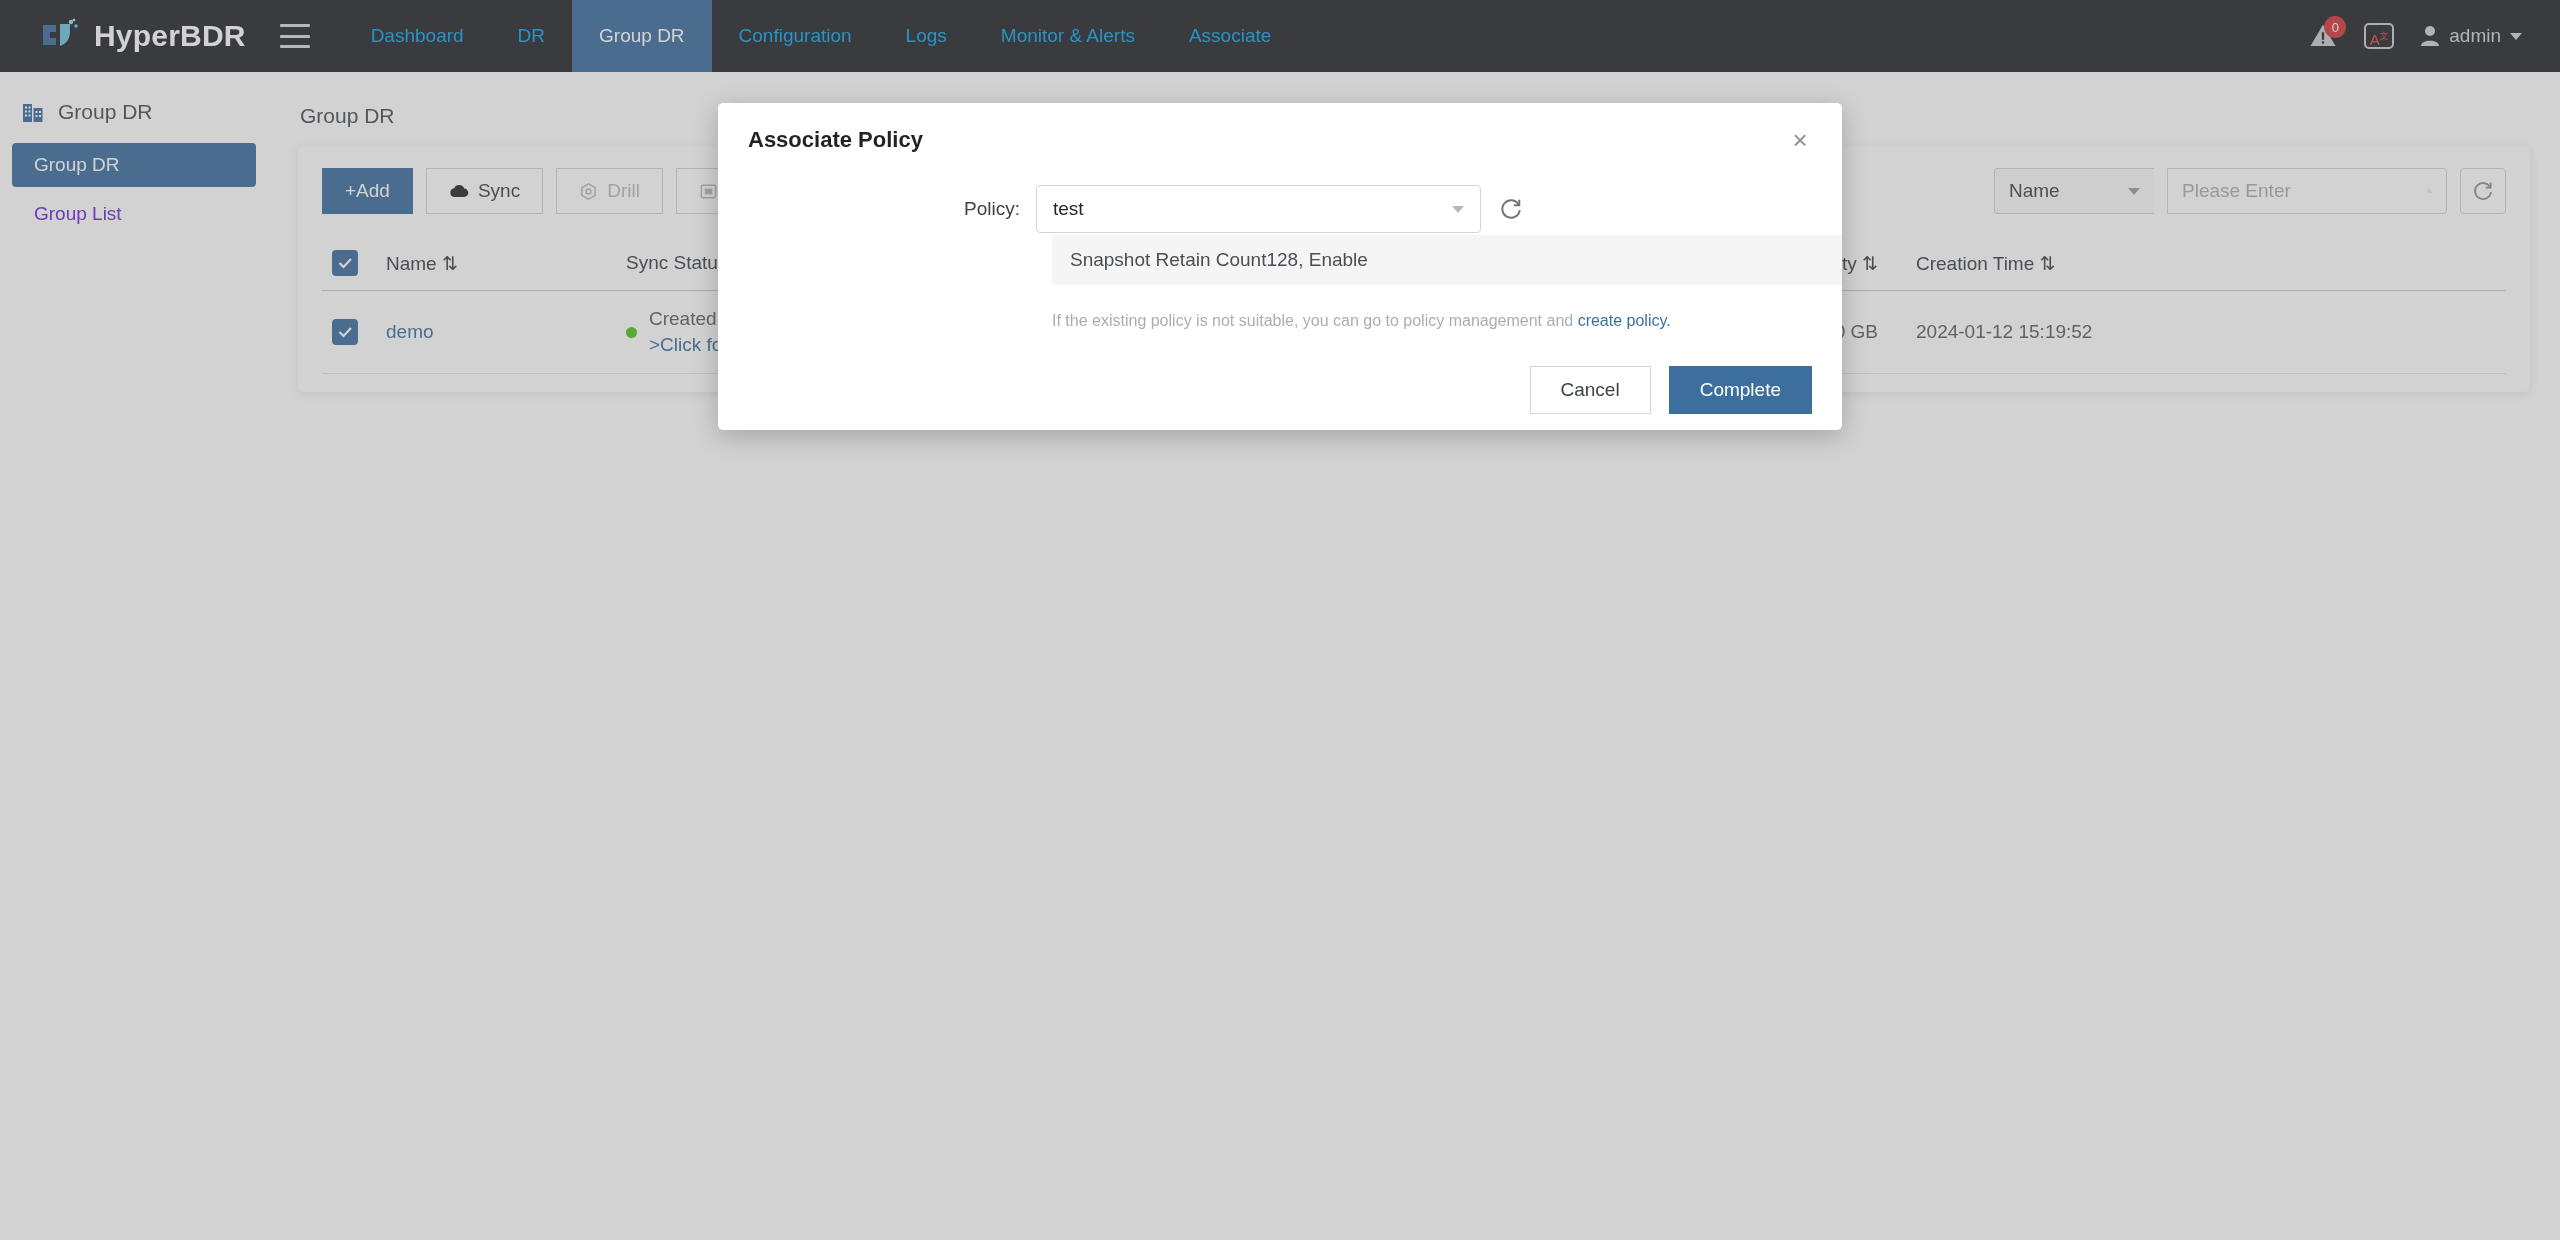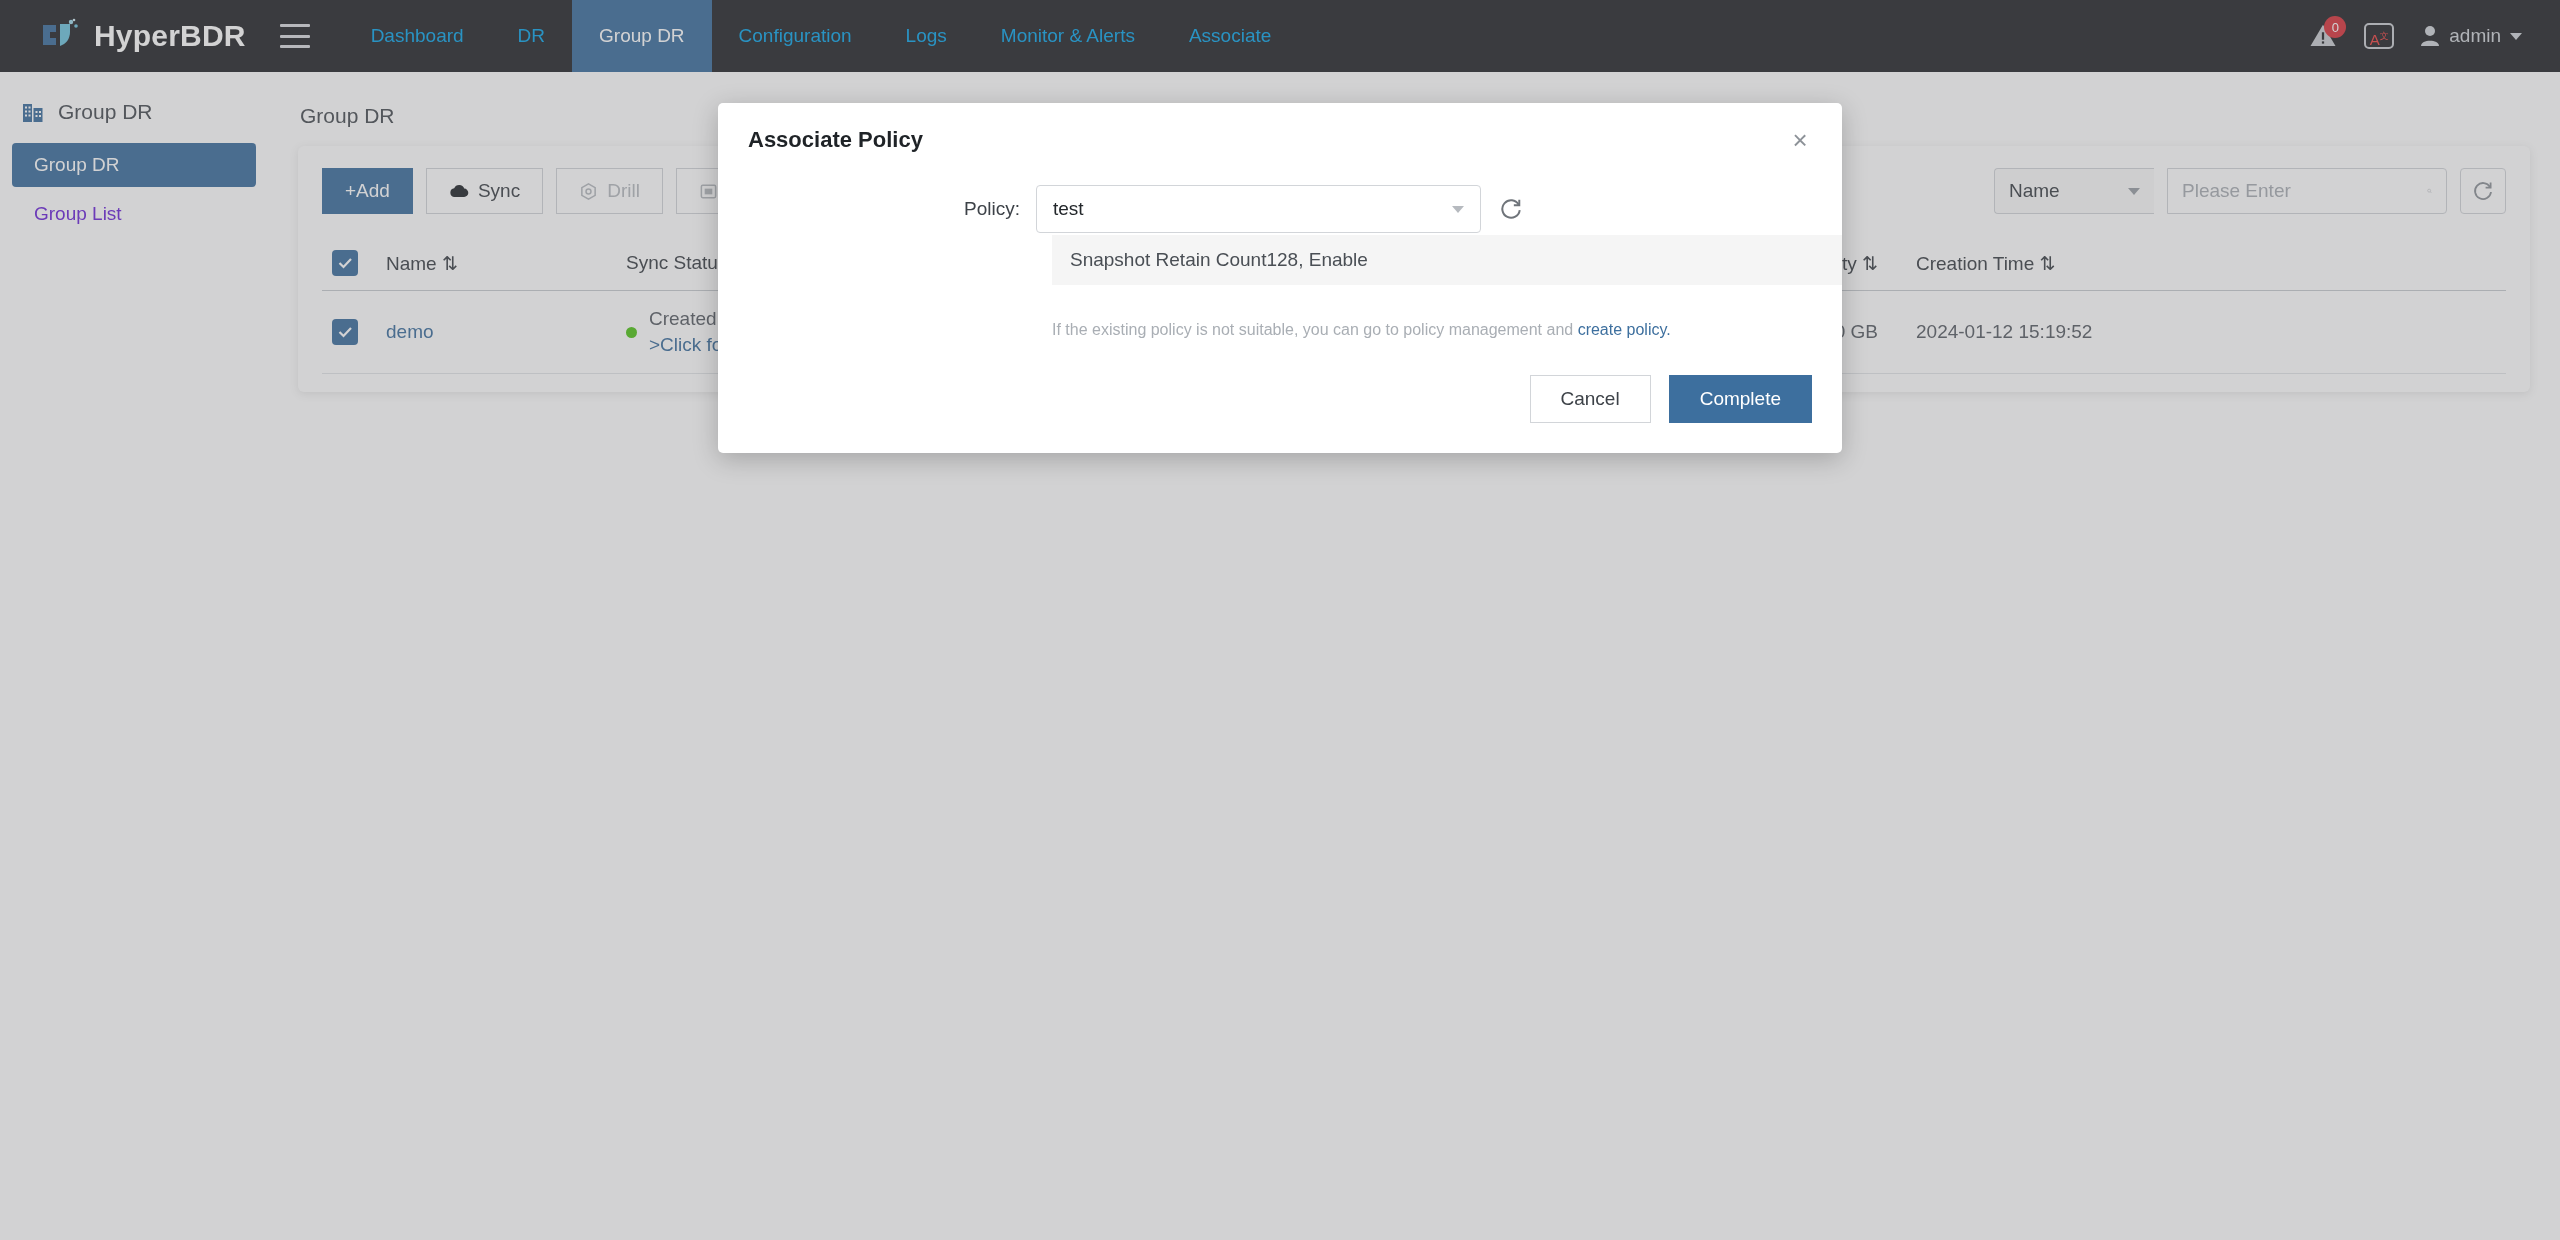--- a/index.html
+++ b/index.html
@@ -195,27 +195,27 @@
   .form-select .chev { border-top-color: #b6babf; }
   .refresh-inline { margin-left: 18px; cursor: pointer; display: flex; }
 
   .dropdown-panel {
     margin: 2px 0 0 304px; width: 790px; background: #f5f5f5;
     padding: 14px 18px;
   }
   .dropdown-item { font-size: 19px; color: #4a4f55; cursor: pointer; }
 
   .help-text {
-    margin: 36px 0 0 304px; font-size: 16px; color: #a9aeb4;
+    margin: 27px 0 0 304px; font-size: 16px; color: #a9aeb4;
   }
   .help-text a { color: #3d6f9e; text-decoration: none; cursor: pointer; }
 
   .modal-foot {
     display: flex; justify-content: flex-end; gap: 18px;
-    padding: 30px 30px 30px 30px;
+    padding: 30px 30px 16px 30px;
   }
   .modal-foot .btn { height: 48px; padding: 0 30px; font-size: 19px; }
 </style>
 </head>
 <body>
 
 <div id="app">
 
   <div class="navbar">
 

